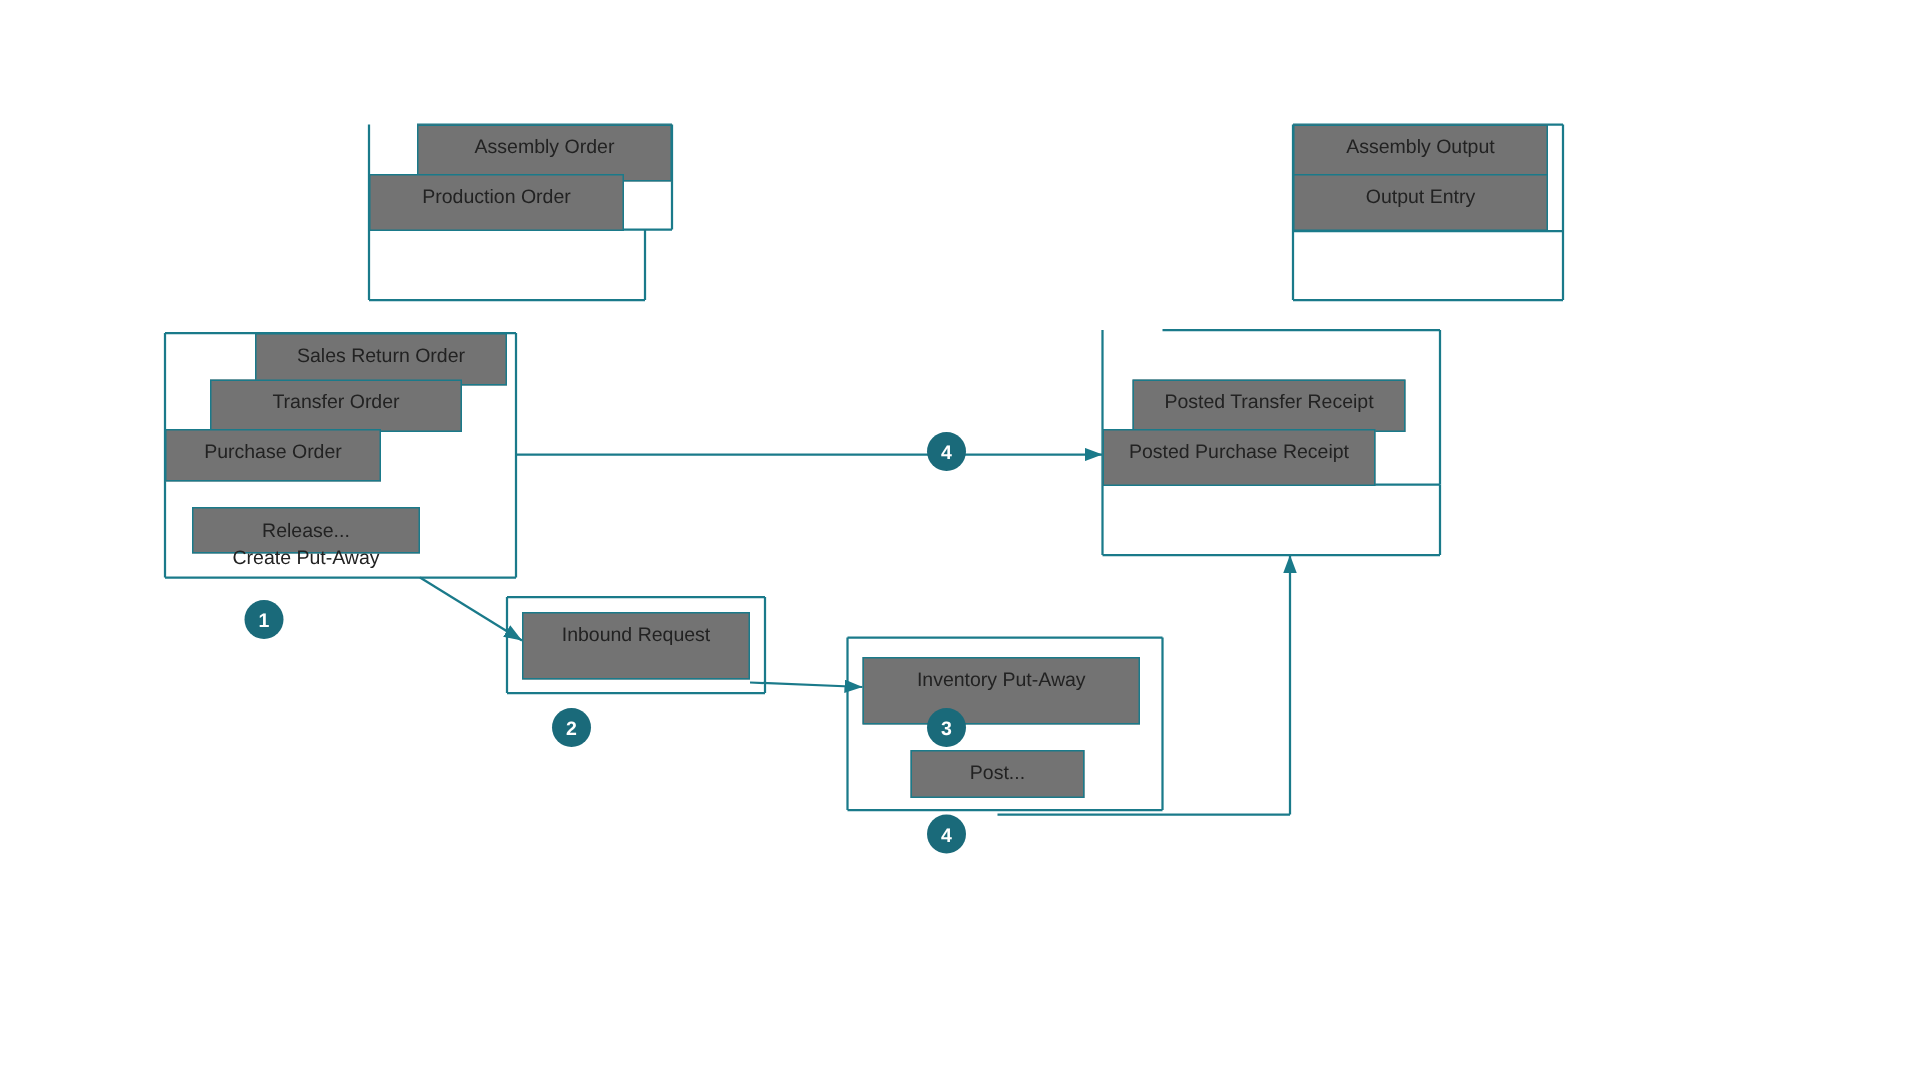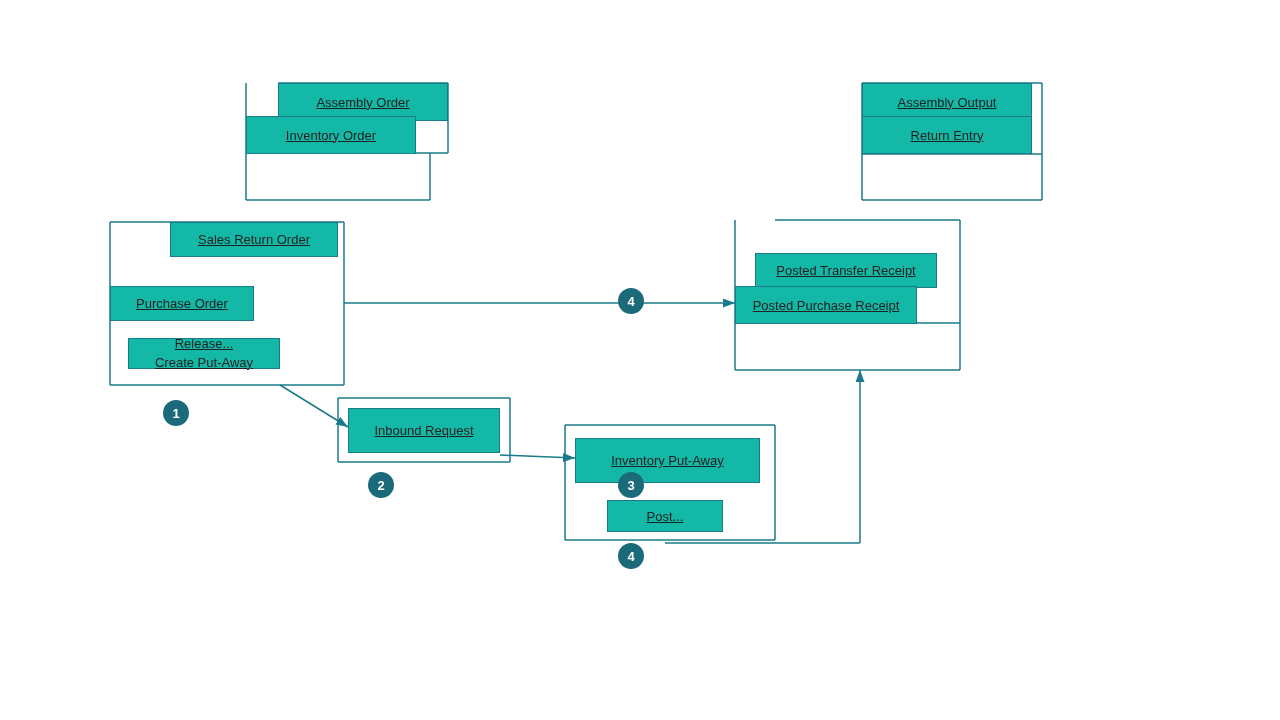--- a/index.html
+++ b/index.html
@@ -14,28 +14,27 @@
       position: relative;
     }
     .diagram-container {
       position: relative;
       width: 1280px;
       height: 720px;
     }
     .box {
       position: absolute;
       border: 1.5px solid #1a7a8a;
-      background: #14b8a6;
+      background: #737373;
       display: flex;
-      align-items: center;
+      align-items: flex-start;
       justify-content: center;
       text-align: center;
       padding: 6px 10px;
       white-space: nowrap;
-      text-decoration: underline;
     }
     .badge {
       position: absolute;
       width: 26px;
       height: 26px;
       border-radius: 50%;
       background: #1a6a7a;
       color: #fff;
       font-size: 13px;
       font-weight: bold;
@@ -110,35 +109,38 @@
     <line x1="775" y1="425" x2="775" y2="540" stroke="#1a7a8a" stroke-width="1.5"></line>
     <line x1="565" y1="425" x2="565" y2="540" stroke="#1a7a8a" stroke-width="1.5"></line>
     <line x1="565" y1="540" x2="775" y2="540" stroke="#1a7a8a" stroke-width="1.5"></line>
   </svg>
 
   <div class="box" style="left:278px; top:83px; width:170px; height:38px;">
     <span>Assembly Order</span>
   </div>
 
   <div class="box" style="left:246px; top:116px; width:170px; height:38px;">
-    <span>Inventory Order</span>
+    <span>Production Order</span>
   </div>
 
   <div class="box" style="left:862px; top:83px; width:170px; height:38px;">
     <span>Assembly Output</span>
   </div>
 
   <div class="box" style="left:862px; top:116px; width:170px; height:38px;">
-    <span>Return Entry</span>
+    <span>Output Entry</span>
   </div>
 
   <div class="box" style="left:170px; top:222px; width:168px; height:35px;">
     <span>Sales Return Order</span>
   </div>
 
+  <div class="box" style="left:140px; top:253px; width:168px; height:35px;">
+    <span>Transfer Order</span>
+  </div>
 
   <div class="box" style="left:110px; top:286px; width:144px; height:35px;">
     <span>Purchase Order</span>
   </div>
 
   <div class="box" style="left:128px; top:338px; width:152px; height:31px; white-space:pre-line; line-height:1.4;">
     <span>Release...<br>Create Put-Away</span>
   </div>
 
 

